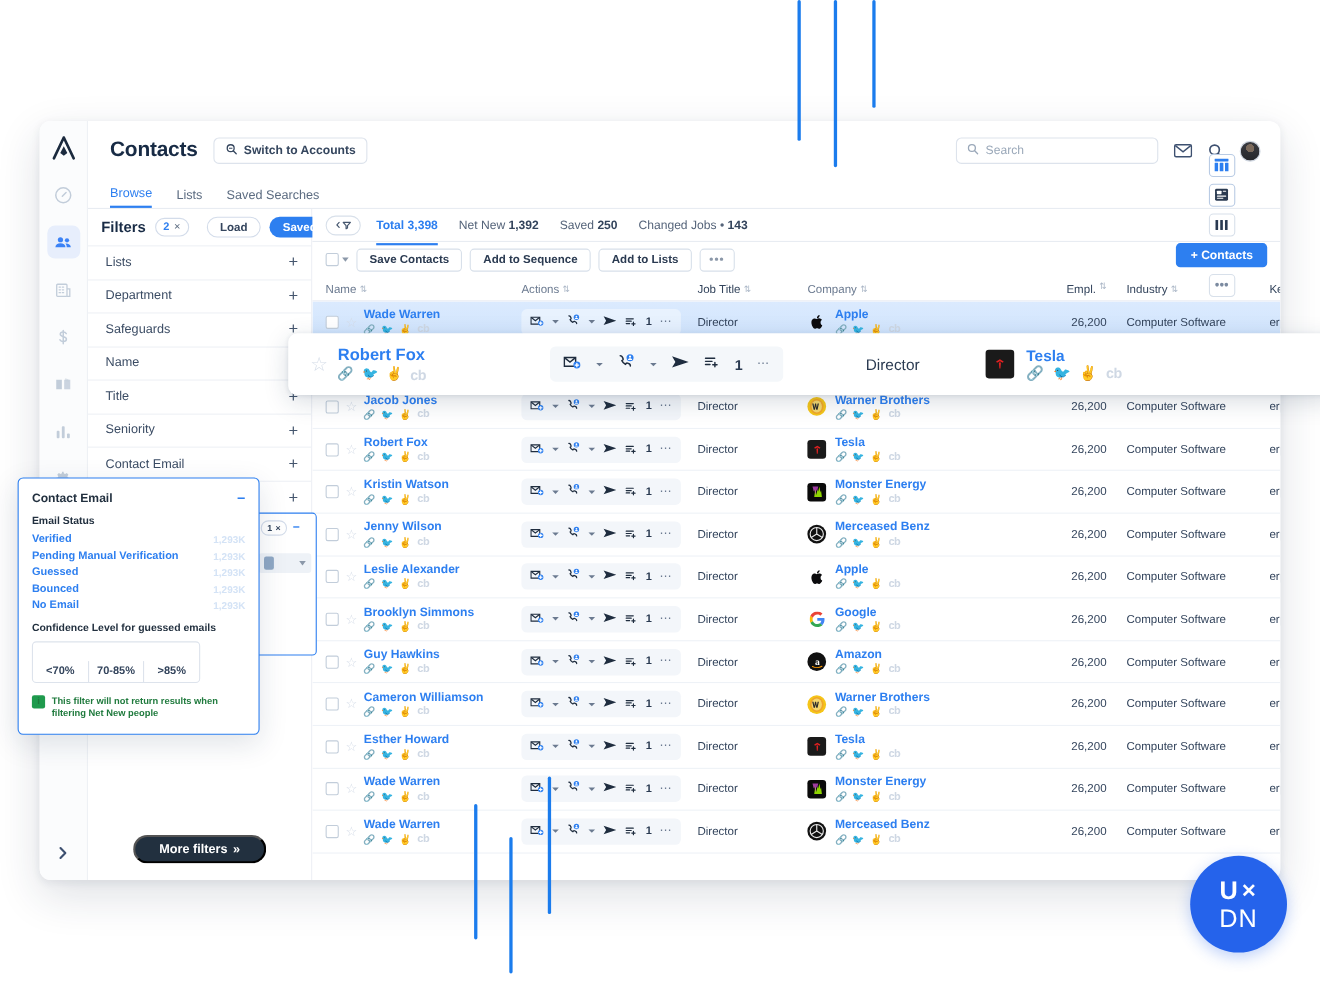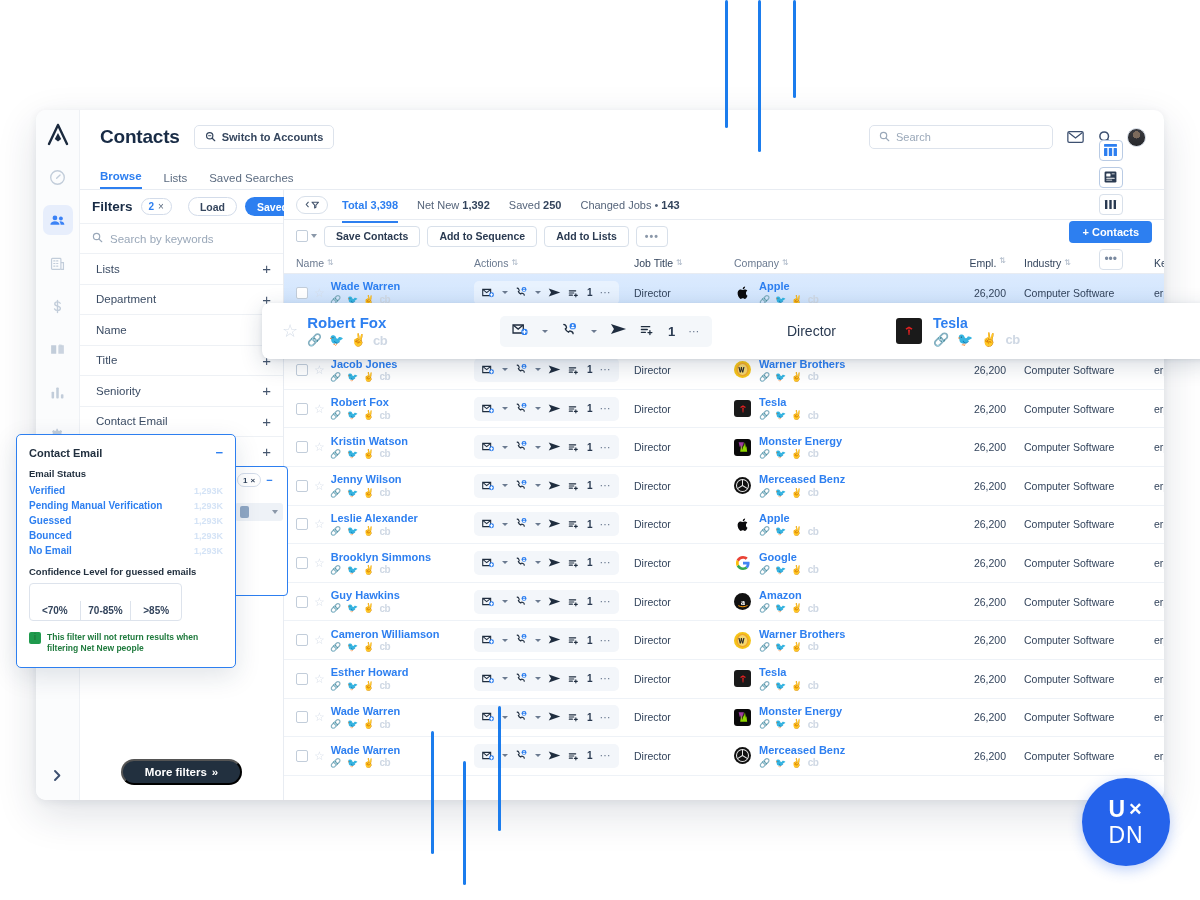--- a/index.html
+++ b/index.html
@@ -48,21 +48,21 @@
   .search-box input::placeholder{color:#9aa8b9;}
   .icon-btn{color:#45566e;display:flex;align-items:center;}
   .avatar{width:19px;height:19px;border-radius:50%;background:
       radial-gradient(circle at 50% 34%, #7b6a5c 0 26%, transparent 27%),
       linear-gradient(#3a3b40,#26272b);
       border:1px solid #cfd6e0;}
 
   
   .tabstrip{height:26px;flex:0 0 26px;display:flex;align-items:flex-end;gap:22px;padding:0 20px;border-bottom:1px solid #e8ecf2;}
   .tab{font-size:11.5px;color:#5b6b80;padding-bottom:5px;}
-  .tab.active{color:#2d7ff0;font-weight:700;border-bottom:2px solid #2d7ff0;margin-top:16px;}
+  .tab.active{color:#2d7ff0;font-weight:400;border-bottom:2px solid #2d7ff0;margin-top:16px;}
 
   
   .body{flex:1;display:flex;min-height:0;}
 
   
   .filters{width:204px;flex:0 0 204px;border-right:1px solid #e8ecf2;display:flex;flex-direction:column;background:#fff;}
   .filters-head{height:34px;display:flex;align-items:center;padding:0 12px;gap:8px;border-bottom:1px solid #eef1f5;}
   .filters-title{font-size:13.5px;font-weight:700;color:#182b45;}
   .chip-count{display:inline-flex;align-items:center;gap:4px;height:17px;padding:0 7px;border:1px solid #d3dcea;border-radius:9px;
               font-size:10px;color:#2d7ff0;font-weight:600;}
@@ -313,36 +313,31 @@
         <div class="filters-head">
           <span class="filters-title">Filters</span>
           <span class="chip-count">
             <span>2</span>
             <span class="x">×</span>
           </span>
           <span class="sp"></span>
           <button class="btn-load">Load</button>
           <button class="btn-save">Saved</button>
         </div>
-        <div class="filter-search">
-          <span>
-            <svg width="11" height="11" viewBox="0 0 14 14" fill="none" stroke="#9aa8b9" stroke-width="1.5">
-                <circle cx="5.8" cy="5.8" r="4"></circle>
-                <path d="M9 9 12.4 12.4" stroke-linecap="round"></path>
-              </svg>
-          </span>
-          <span>Search by keywords</span>
-        </div>
         <div id="filter-rows">
             <div class="frow">
               <span>Lists</span>
               <span class="plus">+</span>
             </div>
             <div class="frow">
               <span>Department</span>
+              <span class="plus">+</span>
+            </div>
+            <div class="frow">
+              <span>Safeguards</span>
               <span class="plus">+</span>
             </div>
             <div class="frow">
               <span>Name</span>
               <span class="plus">+</span>
             </div>
             <div class="frow">
               <span>Title</span>
               <span class="plus">+</span>
             </div>

